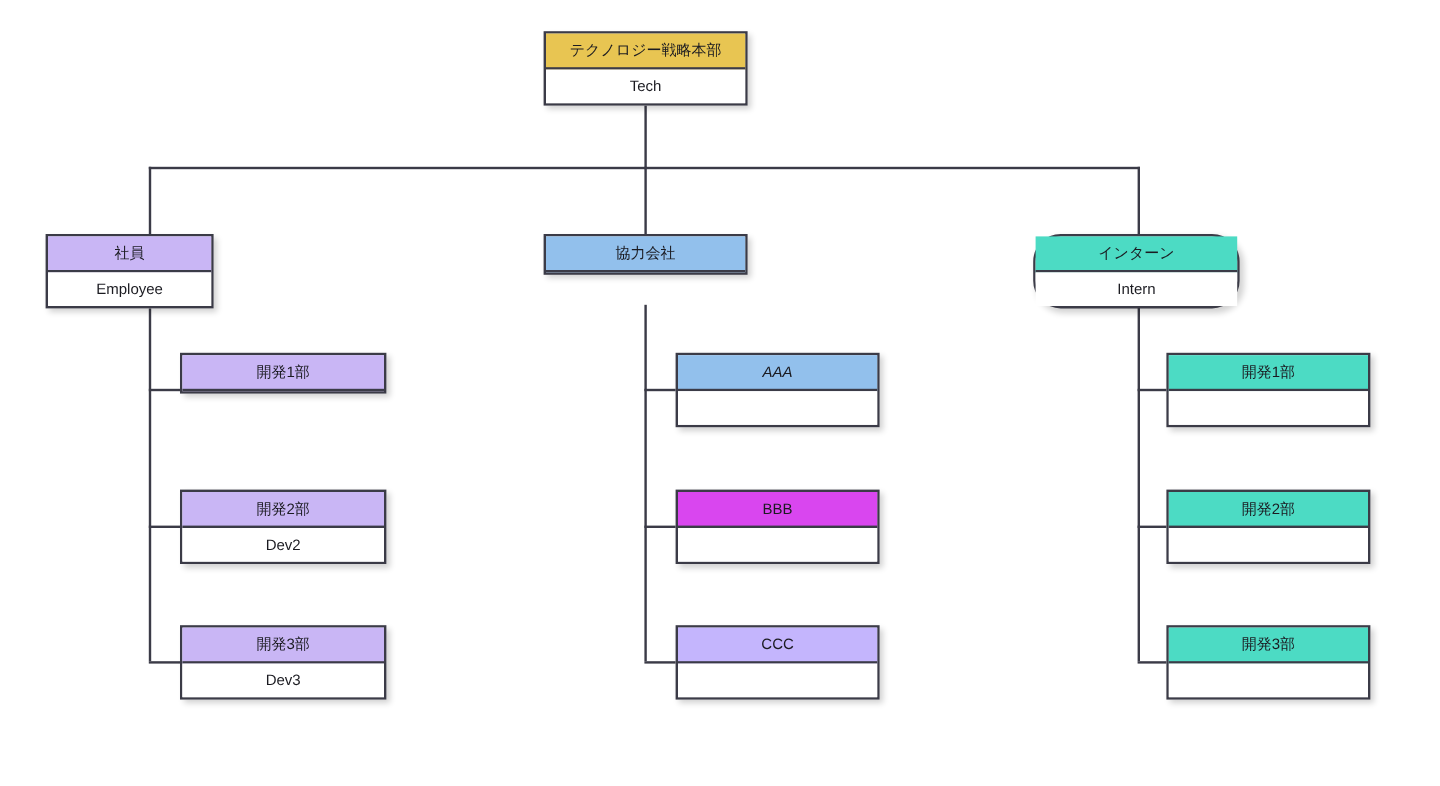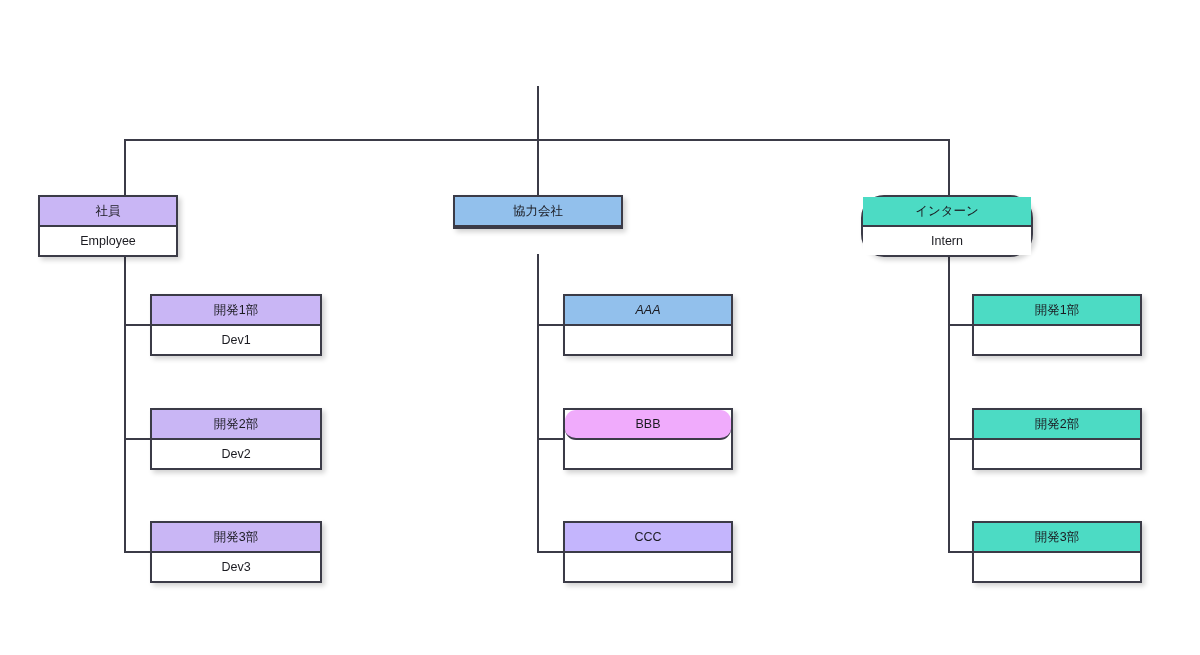--- a/index.html
+++ b/index.html
@@ -79,54 +79,57 @@
   <div class="line v" style="left:537px; top:254px; height:297px;"></div>
   <div class="line h" style="left:537px; top:324px; width:28px;"></div>
   <div class="line h" style="left:537px; top:438px; width:28px;"></div>
   <div class="line h" style="left:537px; top:551px; width:28px;"></div>
 
   <div class="line v" style="left:948px; top:254px; height:297px;"></div>
   <div class="line h" style="left:948px; top:324px; width:28px;"></div>
   <div class="line h" style="left:948px; top:438px; width:28px;"></div>
   <div class="line h" style="left:948px; top:551px; width:28px;"></div>
 
+  <div class="node" style="left:453px; top:26px; width:170px;">
+    <div class="title" style="background-color: rgb(232, 197, 82);">テクノロジー戦略本部</div>
+    <div class="sub h-tall-x">Tech</div>
+  </div>
 
   <div class="node" style="left:38px; top:195px; width:140px;">
     <div class="title" style="background-color: rgb(201, 182, 245);">社員</div>
     <div class="sub">Employee</div>
   </div>
 
   <div class="node" style="left:453px; top:195px; width:170px;">
     <div class="title" style="background-color: rgb(146, 192, 236);">協力会社</div>
   </div>
 
   <div class="node" style="left:861px; top:195px; width:172px;border-radius:23px;">
     <div class="title" style="background-color: rgb(76, 219, 196);">インターン</div>
     <div class="sub">Intern</div>
   </div>
 
   <div class="node" style="left:150px; top:294px; width:172px;">
     <div class="title" style="background-color: rgb(201, 182, 245);">開発1部</div>
-    <div class="sub h-tall">Dev1</div>
   </div>
   <div class="node" style="left:150px; top:408px; width:172px;">
     <div class="title" style="background-color: rgb(201, 182, 245);">開発2部</div>
     <div class="sub h-tall">Dev2</div>
   </div>
   <div class="node" style="left:150px; top:521px; width:172px;">
     <div class="title" style="background-color: rgb(201, 182, 245);">開発3部</div>
     <div class="sub h-tall">Dev3</div>
   </div>
 
   <div class="node" style="left:563px; top:294px; width:170px;">
     <div class="title" style="background-color: rgb(146, 192, 236); font-style: italic;">AAA</div>
     <div class="sub h-tall"></div>
   </div>
   <div class="node" style="left:563px; top:408px; width:170px;">
-    <div class="title" style="background-color: #f0abfc; border-radius: 11px;">BBB</div>
+    <div class="title" style="background-color: #d946ef;">BBB</div>
     <div class="sub h-tall"></div>
   </div>
   <div class="node" style="left:563px; top:521px; width:170px;">
     <div class="title" style="background-color: #c4b5fd;">CCC</div>
     <div class="sub h-tall"></div>
   </div>
 
   <div class="node" style="left:972px; top:294px; width:170px;">
     <div class="title" style="background-color: rgb(76, 219, 196);">開発1部</div>
     <div class="sub h-tall"></div>

